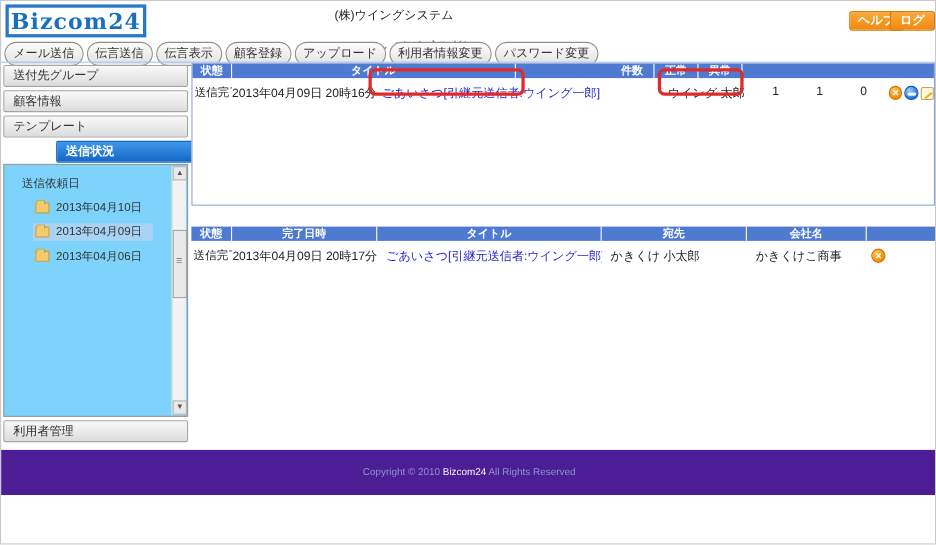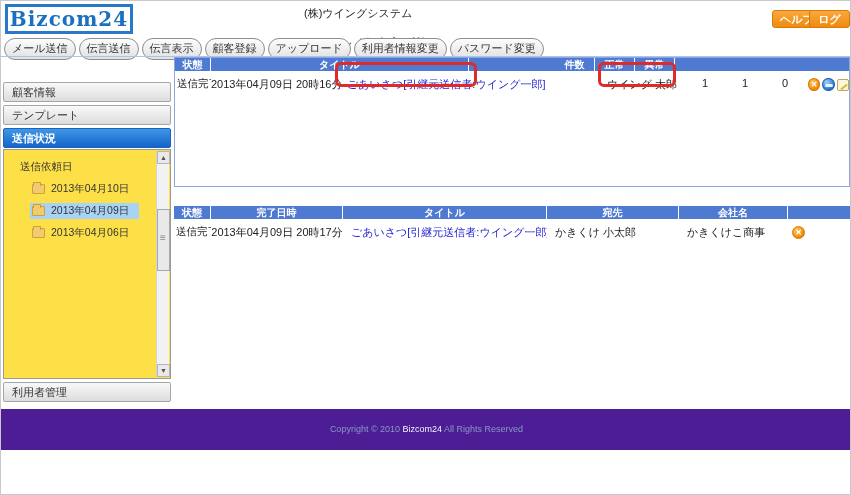--- a/index.html
+++ b/index.html
@@ -26,21 +26,21 @@
   .tb-btn { padding:2px 7px 3px; font-size:11px; color:#333; background:linear-gradient(#fdfdfd,#e1e1e1);
             border:1px solid #8f8f8f; border-radius:11px; white-space:nowrap; cursor:pointer; }
   .top-sep { position:absolute; left:0; top:55px; width:851px; height:1px; background:#a9c2ef; }
 
   
   .acc { position:absolute; left:2px; width:168px; height:20px; line-height:18px; padding-left:8px;
          font-size:11px; color:#333; background:linear-gradient(#f9f9f9,#dcdcdc);
          border:1px solid #a5a5a5; border-radius:2px; cursor:pointer; }
   .acc.sel { background:linear-gradient(#3f97e8,#1565c8); color:#fff; border-color:#1a65b8; font-weight:bold; }
   .tree-panel { position:absolute; left:2px; top:148px; width:168px; height:230px;
-                background:#fde047; border:1px solid #9a9a9a; }
+                background:#7dd3fc; border:1px solid #9a9a9a; }
   .tree-root { margin:10px 0 2px 16px; font-size:10.5px; color:#333; }
   .tree-item { margin:7px 0 0 26px; font-size:10.5px; color:#333; display:flex; align-items:center; height:15px; cursor:pointer; }
   .tree-item .lbl { padding:1px 4px 1px 2px; }
   .tree-item.sel .inner { background:#a9d3f4; }
   .tree-item .inner { display:flex; align-items:center; padding:0 6px 0 2px; }
   .folder { display:inline-block; width:13px; height:10px; background:#f2cb6e; border:1px solid #caa23c;
             border-radius:1px; margin-right:4px; position:relative; }
   .folder::before { content:""; position:absolute; left:0; top:-3px; width:6px; height:3px;
                     background:#f2cb6e; border:1px solid #caa23c; border-bottom:none; border-radius:1px 1px 0 0; }
   
@@ -113,23 +113,24 @@
     <button class="tb-btn">メール送信</button>
     <button class="tb-btn">伝言送信</button>
     <button class="tb-btn">伝言表示</button>
     <button class="tb-btn">顧客登録</button>
     <button class="tb-btn">アップロード</button>
     <button class="tb-btn">利用者情報変更</button>
     <button class="tb-btn">パスワード変更</button>
   </div>
   <div class="top-sep"></div>
 
+  <div class="acc" style="top:58px;">送付先グループ</div>
   <div class="acc" style="top:81px;">顧客情報</div>
   <div class="acc" style="top:104px;">テンプレート</div>
-  <div class="acc sel" style="top:127px;">送信状況</div>
+  <div class="acc sel" style="top:127px;margin-left:48px;">送信状況</div>
 
   <div class="tree-panel">
     <div class="tree-root">送信依頼日</div>
     <div class="tree-item">
       <span class="inner">
           <span class="folder"></span>
       <span class="lbl">2013年04月10日</span>
         </span>
     </div>
     <div class="tree-item sel">

